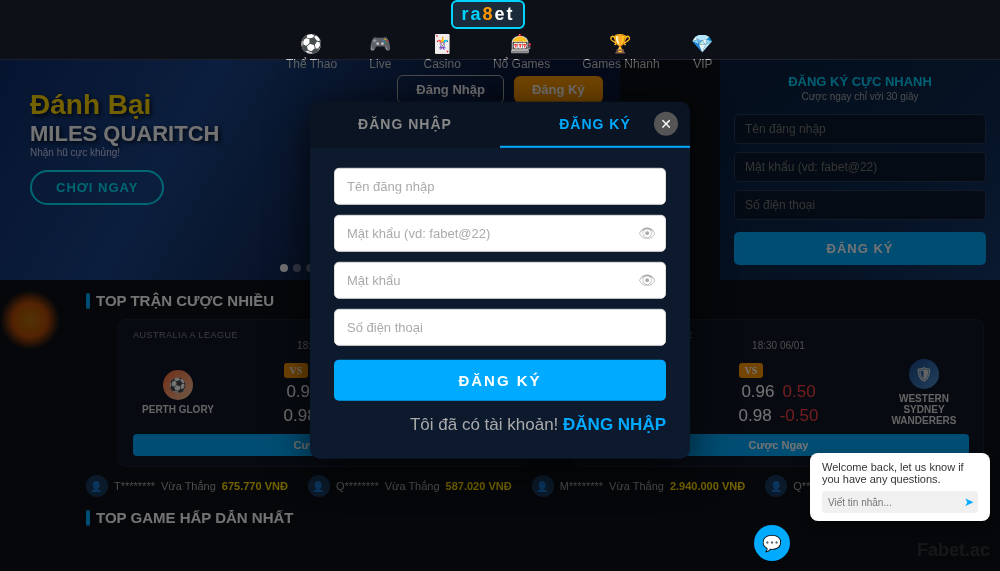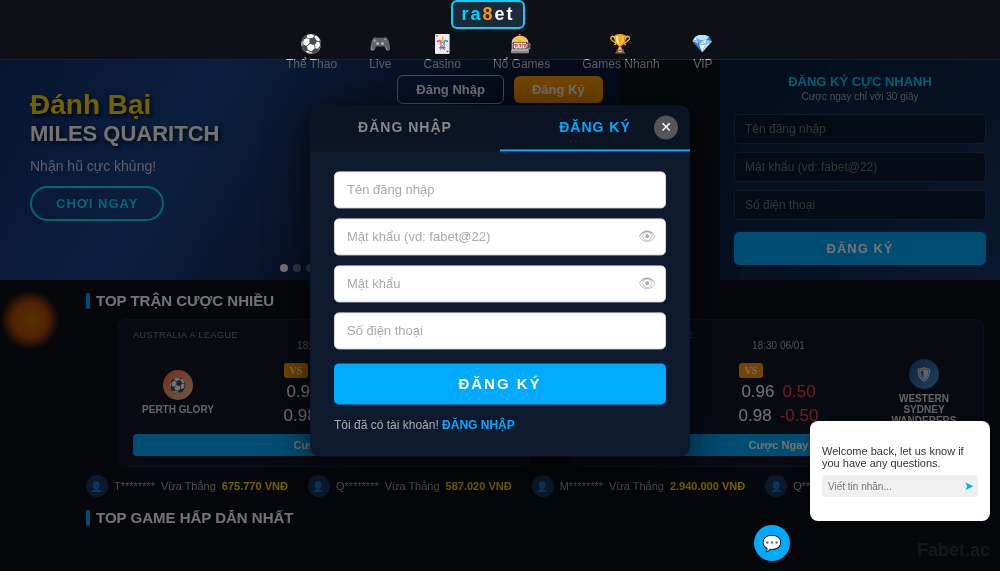--- a/index.html
+++ b/index.html
@@ -130,23 +130,23 @@
       text-shadow: 2px 2px 4px rgba(0,0,0,0.8);
       line-height: 1.1;
     }
     .banner-title2 {
       font-size: 22px;
       font-weight: 900;
       color: #fff;
       text-shadow: 2px 2px 4px rgba(0,0,0,0.8);
     }
     .banner-sub {
-      font-size: 14px;
+      font-size: 10px;
       color: #cce;
-      margin-top: 11px;
+      margin-top: 0;
     }
     .btn-play {
       margin-top: 12px;
       background: transparent;
       border: 2px solid #00e5ff;
       color: #00e5ff;
       border-radius: 20px;
       padding: 8px 24px;
       font-size: 13px;
       font-weight: 700;
@@ -308,23 +308,23 @@
       border-radius: 5px;
       color: #fff;
       font-weight: 700;
       font-size: 15px;
       padding: 12px;
       cursor: pointer;
       letter-spacing: 2px;
       margin-top: 4px;
     }
     .modal-footer {
-      text-align: left;
+      text-align: right;
       margin-top: 14px;
-      font-size: 12px;
+      font-size: 17px;
       color: #aaa;
     }
     .modal-footer a {
       color: #00aaff;
       text-decoration: none;
       font-weight: 700;
     }
 
     
     .bottom-section {
@@ -476,21 +476,21 @@
     
     .chat-widget {
       position: absolute;
       bottom: 50px;
       right: 10px;
       z-index: 25;
       background: #fff;
       color: #333;
       font-size: 11px;
       border-radius: 8px;
-      padding: 24px 12px;
+      padding: 8px 12px;
       max-width: 180px;
       box-shadow: 0 4px 12px rgba(0,0,0,0.3);
     }
     .chat-input-row {
       display: flex;
       align-items: center;
       gap: 4px;
       background: #f0f0f0;
       border-radius: 4px;
       padding: 4px 6px;

